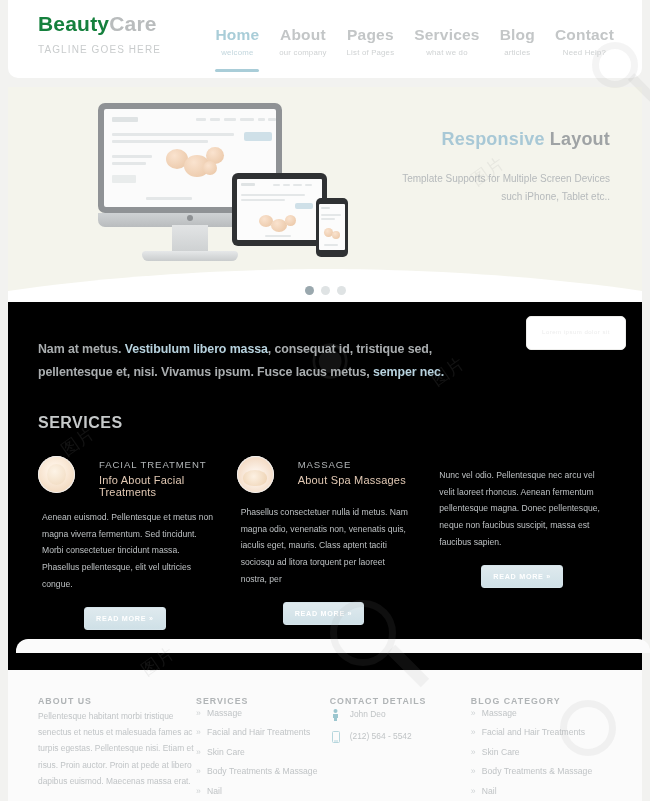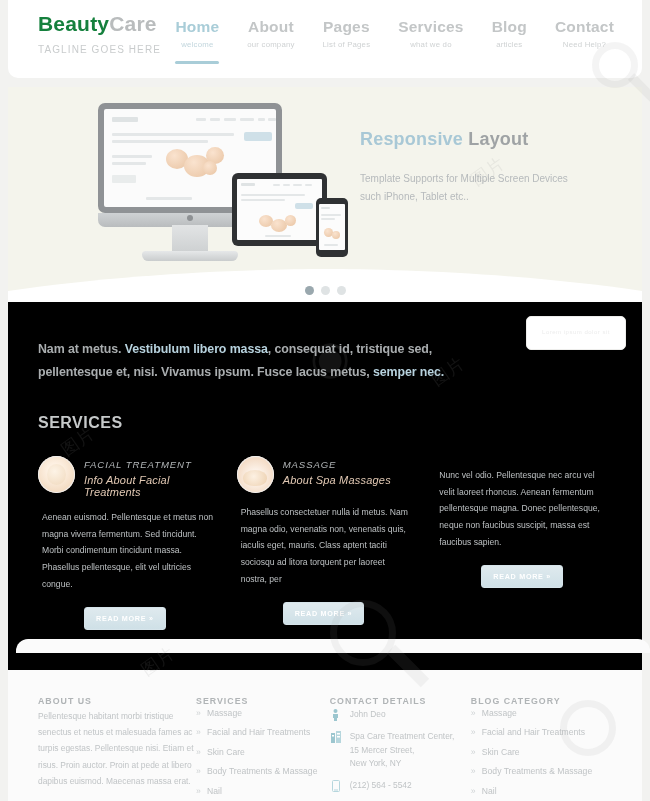--- a/index.html
+++ b/index.html
@@ -31,21 +31,21 @@
     height: 78px; position: relative; padding: 0 22px;
   }
   .logo-wrap { position: absolute; left: 30px; top: 12px; }
   .logo { font-size: 21px; font-weight: bold; letter-spacing: .2px;
           font-family: "Liberation Sans", sans-serif; }
   .logo .b { color: #15803d; }
   .logo .c { color: #b9bcbd; }
   .tagline { font-size: 10px; color: #c9cccd; letter-spacing: 1.1px;
              margin-top: 8px; }
 
-  .nav { position: absolute; right: 18px; top: 18px; display: flex; gap: 8px; }
+  .nav { position: absolute; right: 18px; top: 26px; display: flex; gap: 0; }
   .nav-item { padding: 0 10px; text-align: center; position: relative; cursor: pointer; }
   .nav-title { font-size: 15.5px; font-weight: bold; color: #c3c6c7; letter-spacing:.2px; }
   .nav-sub { font-size: 7.8px; color: #cfd2d3; margin-top: 4px; letter-spacing: .2px; }
   .nav-item.active .nav-title { color: #a9cdd8; }
   .nav-item.active .nav-sub { color: #c2d6dd; }
   .nav-underline { position: absolute; left: 10px; right: 10px; bottom: -15px;
                    height: 3px; background: #a9cdd8; border-radius: 2px; }
 
   
   .hero { background: #f4f4ec; height: 215px; position: relative;
@@ -75,21 +75,21 @@
   .iphone { position: absolute; left: 236px; top: 99px; width: 32px; height: 59px;
             background: #2f3133; border-radius: 5px; padding: 6px 3px 7px; }
   .iphone-inner { width: 100%; height: 100%; background: #fcfcfc; border-radius: 1px;
                   overflow: hidden; position: relative; }
 
   .mini-bar { position: absolute; background: #e4e7e8; border-radius: 1px; }
   .mini-blue { position:absolute; background:#cfe0e8; border-radius:2px; }
   .mini-face { position:absolute; border-radius:50%;
                background: radial-gradient(circle at 38% 33%, #fae3cf, #e8c3a1); }
 
-  .hero-text { position: absolute; left: 352px; top: 42px; width: 250px; }
+  .hero-text { position: absolute; left: 352px; top: 42px; width: 250px; text-align: right; }
   .hero-title { font-size: 18px; font-weight: bold; letter-spacing: .2px; }
   .hero-title .a { color: #a8c8d6; }
   .hero-title .b { color: #9fa3a5; }
   .hero-sub { margin-top: 20px; font-size: 10px; color: #b6babc; line-height: 1.75; }
 
   
   .hero-curve { position: absolute; left: 0; right: 0; bottom: -1px; height: 34px; }
   .dots { position: absolute; left: 0; right: 0; bottom: 7px; display: flex;
           justify-content: center; gap: 7px; z-index: 3; }
   .dot { width: 9px; height: 9px; border-radius: 50%; background: #dfe3e4; cursor: pointer; }
@@ -106,21 +106,21 @@
                display: flex; align-items: center; justify-content: center;
                font-size: 6px; color: #ececec; letter-spacing: .5px; line-height: 1.6;
                text-align: center; cursor: pointer; }
 
   
   .services { padding: 0 30px 40px; position: relative; }
   .sec-title { font-size: 16px; font-weight: bold; color: #c6c9ca;
                letter-spacing: .5px; margin-bottom: 24px; }
   .cols { display: flex; gap: 22px; }
   .col { width: 186px; position: relative; }
-  .col-head { display: flex; gap: 9px; align-items: flex-start; font-style: italic; }
+  .col-head { display: flex; gap: 24px; align-items: flex-start; }
   .avatar { width: 37px; height: 37px; border-radius: 50%; flex: none;
             overflow: hidden; position: relative;
             box-shadow: 0 0 0 1px #f0eeec inset; }
   .av1 { background: radial-gradient(circle at 46% 40%, #fdf0e2 25%, #f3dcc3 70%, #ead3b9); }
   .av2 { background: radial-gradient(circle at 50% 55%, #fdf4ec 20%, #f4ddc8 65%, #efe6de); }
   .av3 { background: radial-gradient(circle at 55% 45%, #f6e3d6 20%, #c5867c 60%, #8d5c58); }
   .av-f1 { position:absolute; left:9px; top:8px; width:19px; height:21px; border-radius:50%;
            background: radial-gradient(circle at 40% 35%, #fdf3e6, #f0d9bd); }
   .av-f2 { position:absolute; left:6px; top:14px; width:24px; height:16px; border-radius:50% 50% 45% 45%;
            background: radial-gradient(circle at 45% 40%, #fdf1e3, #eccfae); }
@@ -297,21 +297,21 @@
         <div class="col">
           <div class="col-head">
             <div class="avatar av1">
                 <div class="av-f1"></div>
               </div>
             <div class="col-titles">
               <div class="col-title">FACIAL TREATMENT</div>
               <div class="col-sub">Info About Facial Treatments</div>
             </div>
           </div>
-          <div class="col-body">Aenean euismod. Pellentesque et metus non magna viverra fermentum. Sed tincidunt. Morbi condimentum tincidunt massa. Phasellus pellentesque, elit vel ultricies congue.</div>
+          <div class="col-body">Aenean euismod. Pellentesque et metus non magna viverra fermentum. Sed tincidunt. Morbi consectetuer tincidunt massa. Phasellus pellentesque, elit vel ultricies congue.</div>
           <div class="readmore">READ MORE »</div>
         </div>
 
         <div class="col">
           <div class="col-head">
             <div class="avatar av2">
                 <div class="av-f2"></div>
               </div>
             <div class="col-titles">
               <div class="col-title">MASSAGE</div>
@@ -357,36 +357,20 @@
       <div class="contact-row">
         <div class="cic">
           <svg width="7" height="12" viewBox="0 0 7 12">
               <circle cx="3.5" cy="2" r="2" fill="#9cc6cf"></circle>
               <path d="M1 5h5v4H5v3H2V9H1z" fill="#9cc6cf"></path>
             </svg>
         </div>
         <div class="ctext">John Deo</div>
       </div>
 
-      <div class="contact-row">
-        <div class="cic">
-          <svg width="10" height="12" viewBox="0 0 10 12">
-              <rect x="0" y="2" width="4" height="10" fill="#9cc6cf"></rect>
-              <rect x="5" y="0" width="5" height="12" fill="#b6d6dd"></rect>
-              <rect x="1" y="4" width="2" height="1.5" fill="#fff"></rect>
-              <rect x="6" y="2" width="3" height="1.5" fill="#fff"></rect>
-              <rect x="6" y="5" width="3" height="1.5" fill="#fff"></rect>
-            </svg>
-        </div>
-        <div class="ctext">
-          <div>Spa Care Treatment Center,</div>
-          <div>15 Mercer Street,</div>
-          <div>New York, NY</div>
-        </div>
-      </div>
 
       <div class="contact-row">
         <div class="cic">
           <svg width="8" height="12" viewBox="0 0 8 12">
               <rect x="0.5" y="0.5" width="7" height="11" rx="1" fill="none" stroke="#b6d6dd" stroke-width="1"></rect>
               <rect x="2" y="9.5" width="4" height="1" fill="#b6d6dd"></rect>
             </svg>
         </div>
         <div class="ctext">(212) 564 - 5542</div>
       </div>

